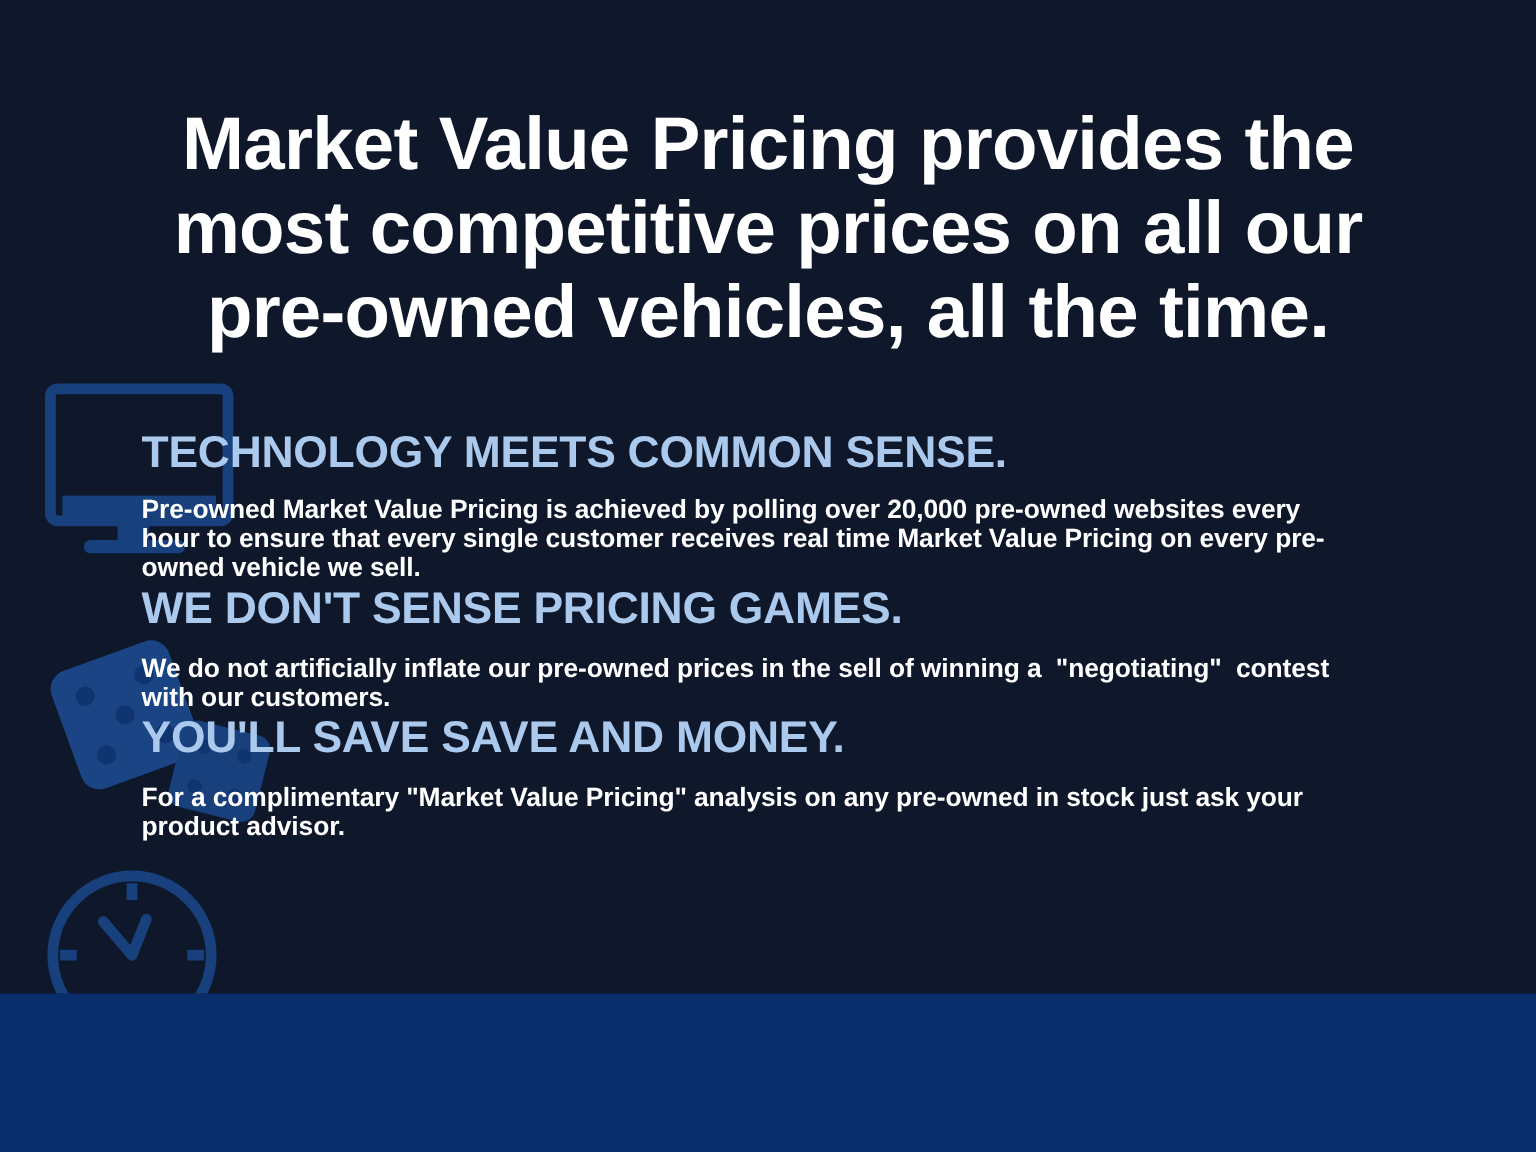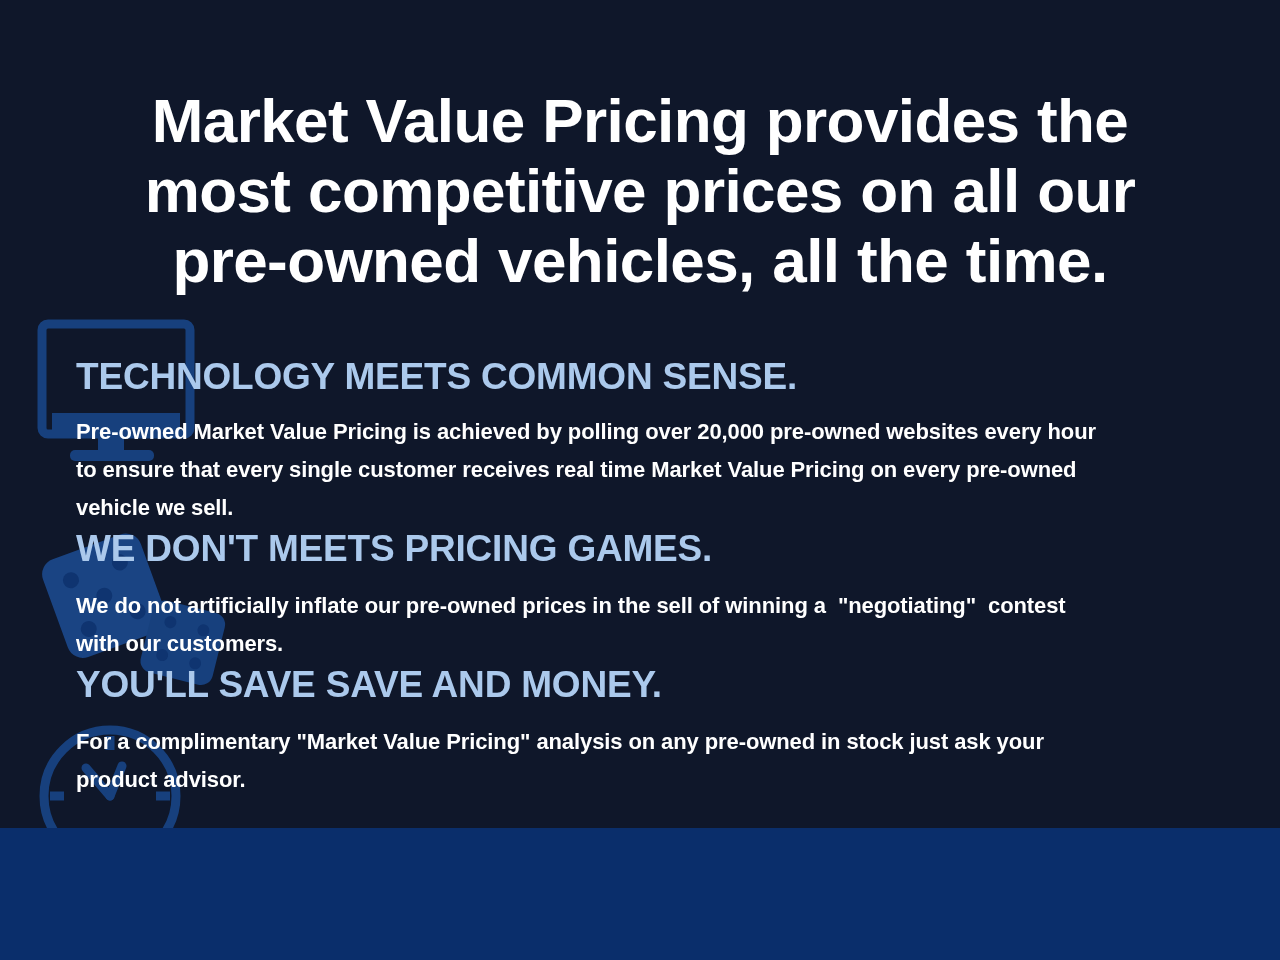--- a/index.html
+++ b/index.html
@@ -65,39 +65,39 @@
 
   .sections {
     position: absolute;
     left: 0;
     top: 355px;
     width: 1280px;
   }
 
   .section {
     position: relative;
-    padding-left: 76px;
+    padding-left: 118px;
     padding-right: 170px;
   }
   .section + .section { margin-top: 0; }
 
   .sec-title {
     color: #abc9ec;
     font-size: 37px;
     line-height: 44px;
     font-weight: 700;
     letter-spacing: -0.2px;
     margin: 0;
     white-space: nowrap;
   }
 
   .sec-body {
     color: #ffffff;
     font-size: 22px;
-    line-height: 38px;
+    line-height: 24px;
     font-weight: 700;
     letter-spacing: -0.1px;
     margin: 0;
   }
 
   
   .section-tech     { margin-top: 0px; }
   .section-tech .sec-body   { margin-top: 14px; }
 
   .section-games    { margin-top: 44px; }
@@ -171,21 +171,21 @@
     <h1 class="headline">Market Value Pricing provides the most competitive prices on all our pre-owned vehicles, all the time.</h1>
 
     <div class="sections">
 
       <div class="section section-tech">
         <h2 class="sec-title">TECHNOLOGY MEETS COMMON SENSE.</h2>
         <p class="sec-body nowrap">Pre-owned Market Value Pricing is achieved by polling over 20,000 pre-owned websites every hour to ensure that every single customer receives real time Market Value Pricing on every pre-owned vehicle we sell.</p>
       </div>
 
       <div class="section section-games">
-        <h2 class="sec-title">WE DON'T MEETS PRICING GAMES.</h2>
+        <h2 class="sec-title">WE DON'T SENSE PRICING GAMES.</h2>
         <p class="sec-body nowrap">We do not artificially inflate our pre-owned prices in the sell of winning a  "negotiating"  contest with our customers.</p>
       </div>
 
       <div class="section section-time">
         <h2 class="sec-title">YOU'LL SAVE SAVE AND MONEY.</h2>
         <p class="sec-body nowrap">For a complimentary "Market Value Pricing" analysis on any pre-owned in stock just ask your product advisor.</p>
       </div>
 
     </div>
   </div>

